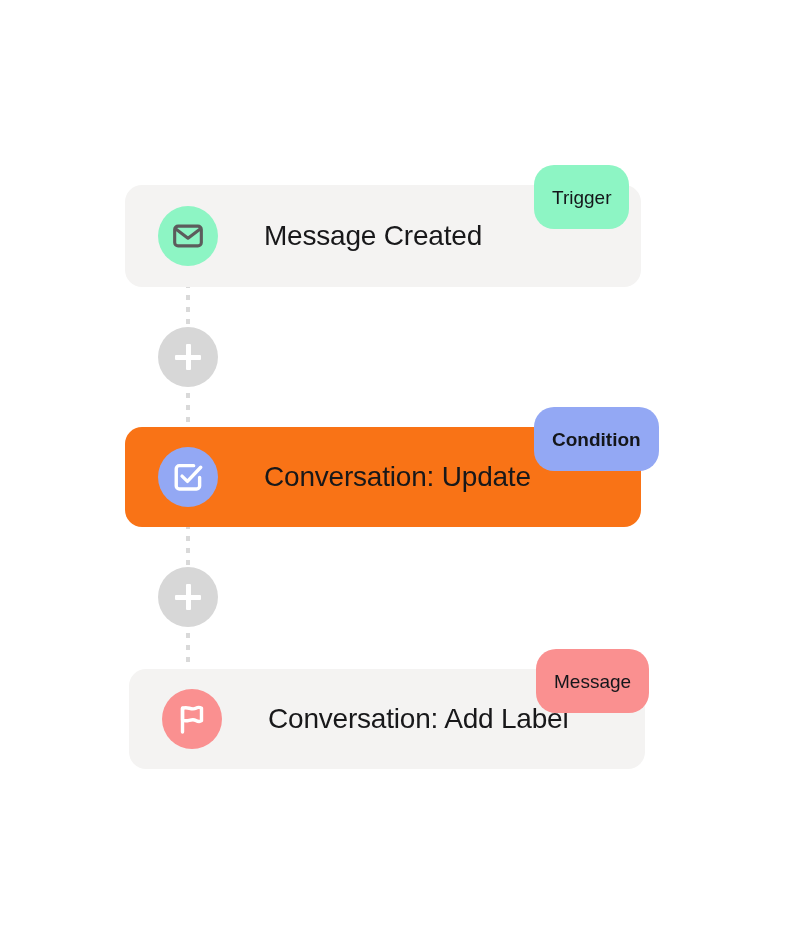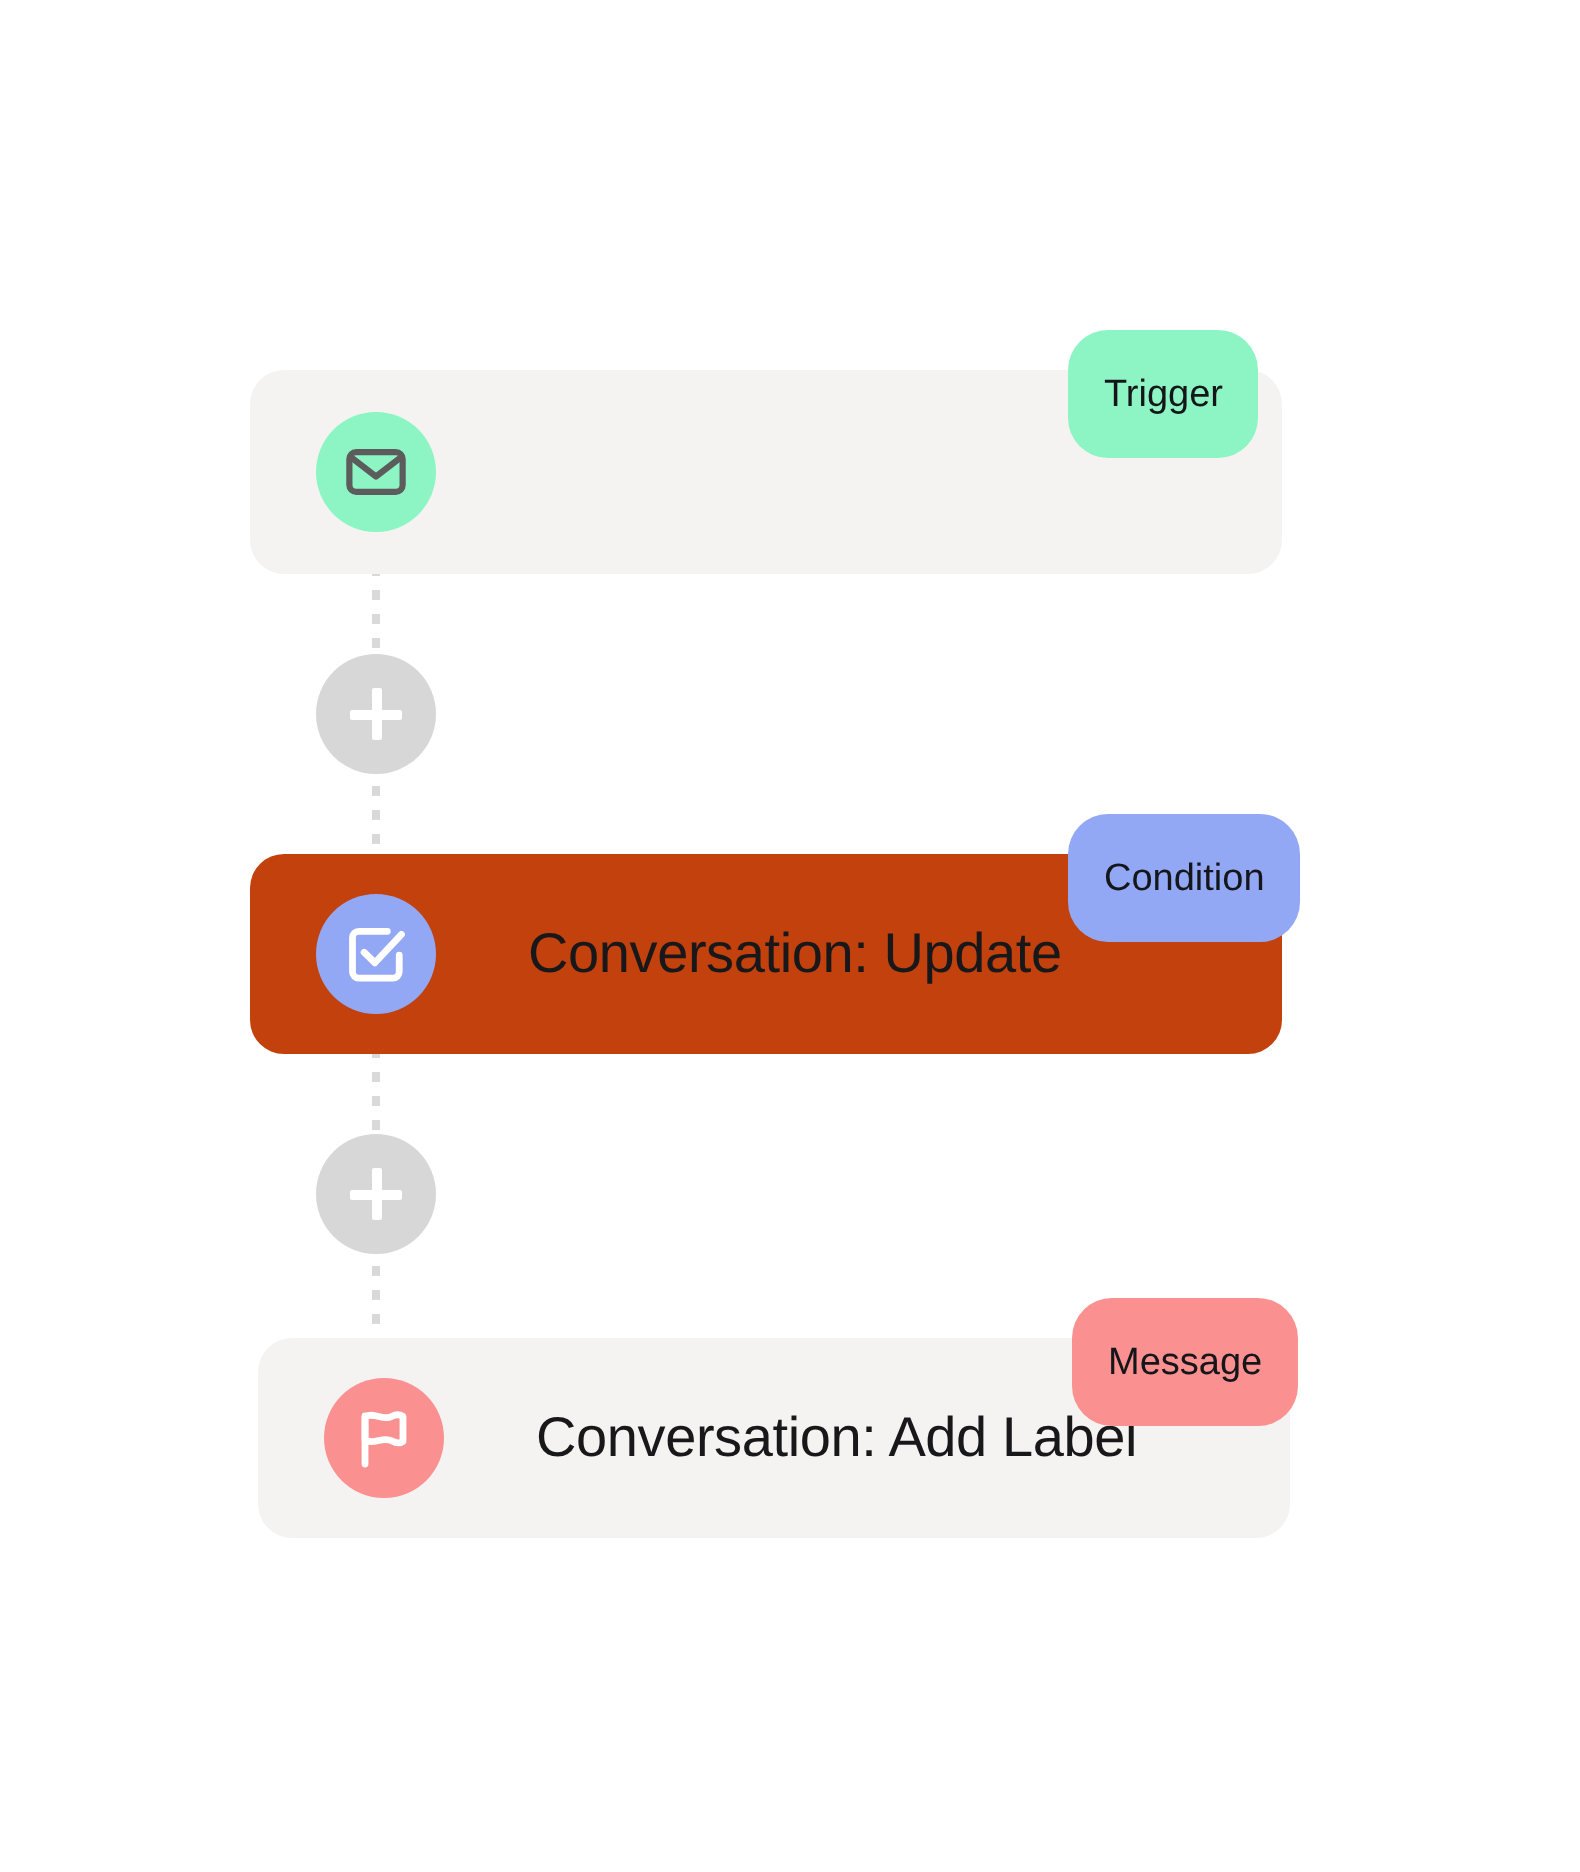--- a/index.html
+++ b/index.html
@@ -127,38 +127,39 @@
   <div class="connector-line" id="line-3" style="background-image: linear-gradient(rgb(217, 217, 217) 0px, rgb(217, 217, 217) 5px, rgba(0, 0, 0, 0) 5px, rgba(0, 0, 0, 0) 12px);"></div>
   <div class="connector-line" id="line-4" style="background-image: linear-gradient(rgb(217, 217, 217) 0px, rgb(217, 217, 217) 5px, rgba(0, 0, 0, 0) 5px, rgba(0, 0, 0, 0) 12px);"></div>
 
   <div class="node-card" id="card-trigger" style="background: rgb(244, 243, 242);">
     <div class="node-icon" id="icon-trigger" style="background: rgb(141, 245, 196);">
       <svg width="34" height="34" viewBox="0 0 24 24" fill="none" stroke="#5c5c5c" stroke-width="2.2" stroke-linecap="round" stroke-linejoin="round">
         <rect x="2.6" y="5" width="18.8" height="14" rx="2.4"></rect>
         <path d="M3.4 7 L12 13.6 L20.6 7"></path>
       </svg>
     </div>
+    <div class="node-title">Message Created</div>
   </div>
   <div class="node-badge" id="badge-trigger" style="background: rgb(141, 245, 196);">Trigger</div>
 
   <div class="add-button" id="add-button-1" style="background: rgb(215, 215, 215);">
     <span class="plus-h"></span>
     <span class="plus-v"></span>
   </div>
 
-  <div class="node-card" id="card-condition" style="background: #c2410c;">
+  <div class="node-card" id="card-condition" style="background: #f97316;">
     <div class="node-icon" id="icon-condition" style="background: rgb(147, 168, 244);">
       <svg width="34" height="34" viewBox="0 0 24 24" fill="none" stroke="#ffffff" stroke-width="2.4" stroke-linecap="round" stroke-linejoin="round">
         <path d="M20.2 12.4 V18.3 a2.2 2.2 0 0 1 -2.2 2.2 H5.9 a2.2 2.2 0 0 1 -2.2 -2.2 V6.2 a2.2 2.2 0 0 1 2.2 -2.2 H16"></path>
         <path d="M7.8 11.4 L11.6 15.1 L21 5.1"></path>
       </svg>
     </div>
     <div class="node-title">Conversation: Update</div>
   </div>
-  <div class="node-badge" id="badge-condition" style="background: rgb(147, 168, 244);">Condition</div>
+  <div class="node-badge" id="badge-condition" style="background: rgb(147, 168, 244); font-weight: bold;">Condition</div>
 
   <div class="add-button" id="add-button-2" style="background: rgb(215, 215, 215);">
     <span class="plus-h"></span>
     <span class="plus-v"></span>
   </div>
 
   <div class="node-card" id="card-action" style="background: rgb(244, 243, 242); text-align: right;">
     <div class="node-icon" id="icon-action" style="background: rgb(250, 144, 144);">
       <svg width="34" height="34" viewBox="0 0 24 24" fill="none" stroke="#ffffff" stroke-width="2.4" stroke-linecap="round" stroke-linejoin="round">
         <path d="M5.3 21.2 V4.2"></path>

